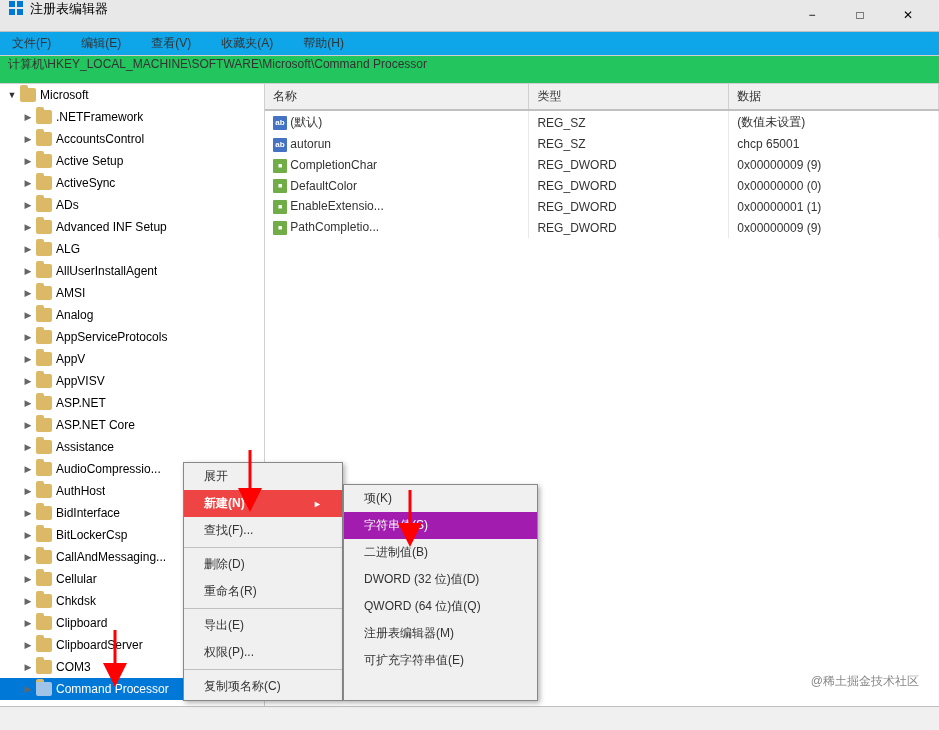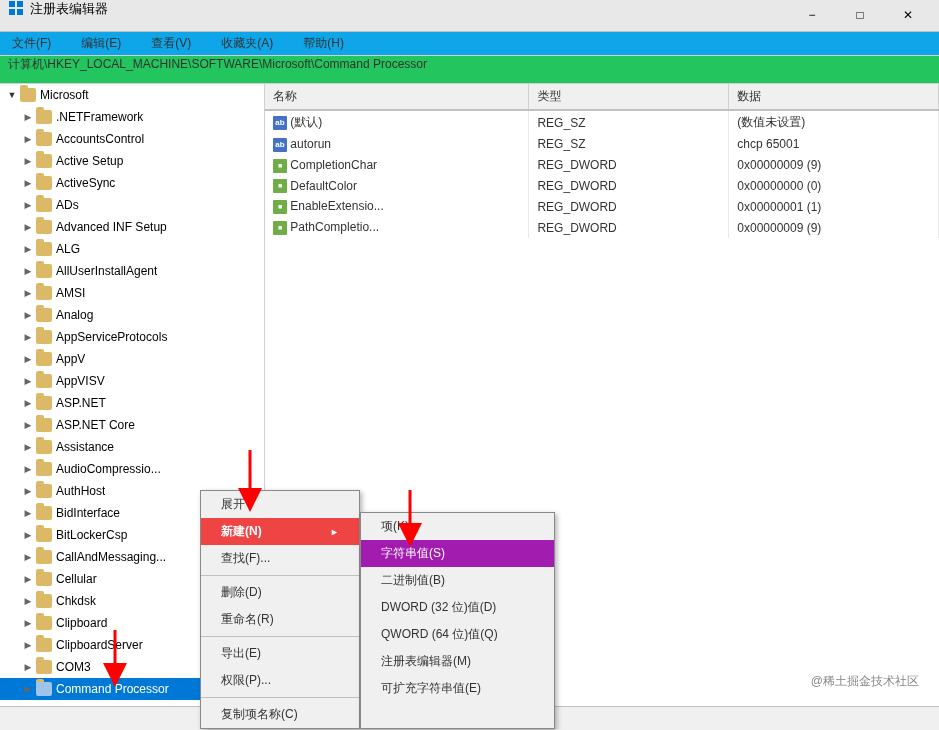--- a/index.html
+++ b/index.html
@@ -500,21 +500,21 @@
           </tbody>
       </table>
     </div>
   </div>
 </div>
 
 <div class="status-bar">
   <span></span>
 </div>
 
-<div class="context-menu-container" style="position:absolute; top:490px; left:183px; z-index:100; display:flex;margin-left:17px;">
+<div class="context-menu-container" style="position:absolute; top:462px; left:183px; z-index:100; display:flex;">
 
   <div class="context-menu">
     <div class="context-menu-item">
       <span>展开</span>
     </div>
     <div class="context-menu-item highlighted" style="background:#ef4444; color:white; font-weight:bold;">
       <span>新建(N)</span>
       <span class="submenu-arrow">►</span>
     </div>
     <div class="context-menu-item">

